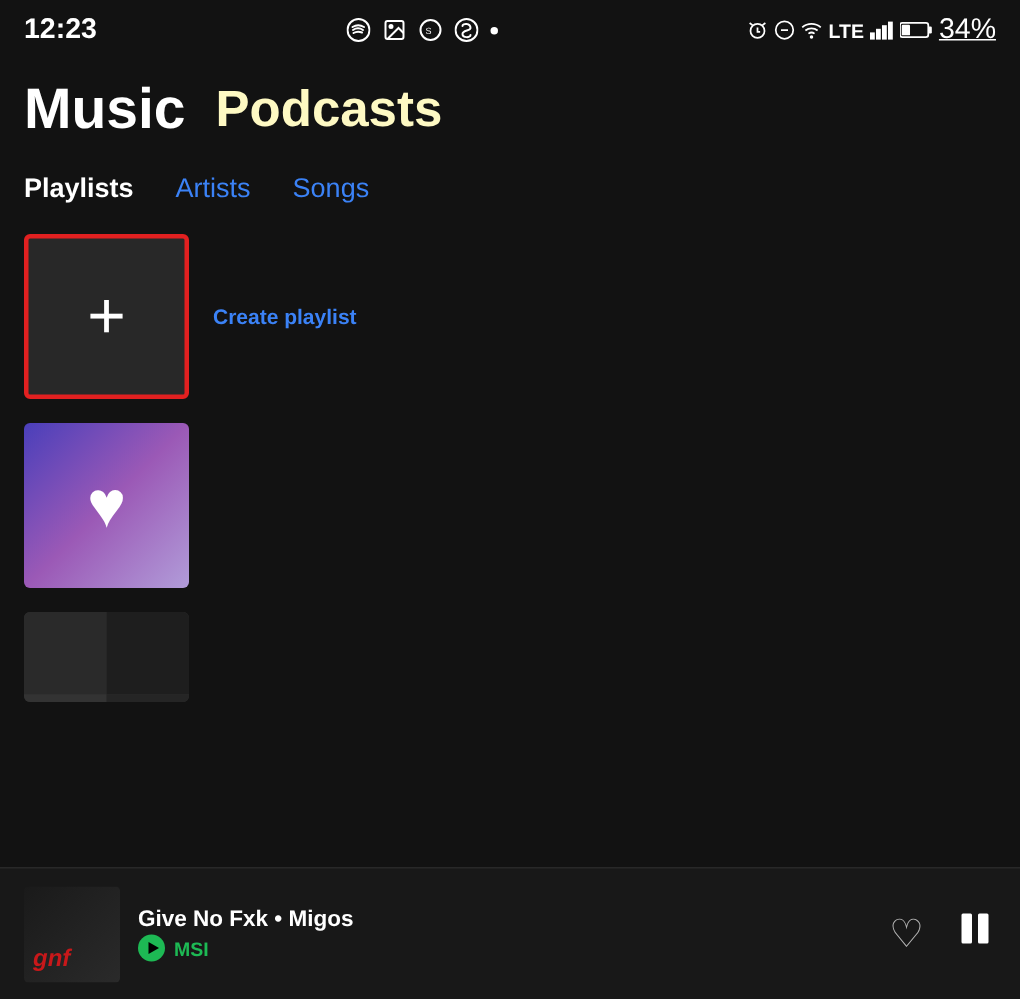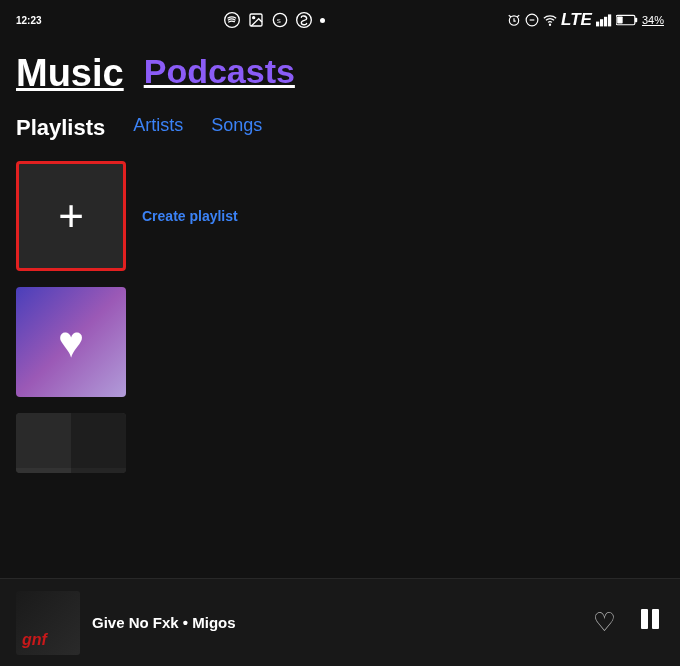--- a/index.html
+++ b/index.html
@@ -15,21 +15,21 @@
 
     
     .status-bar {
       display: flex;
       align-items: center;
       justify-content: space-between;
       padding: 8px 16px 4px;
       height: 36px;
     }
     .status-time {
-      font-size: 10px;
+      font-size: 19px;
       font-weight: 600;
       color: #fff;
     }
     .status-app-icons {
       display: flex;
       align-items: center;
       gap: 8px;
     }
     .status-right {
       display: flex;
@@ -45,44 +45,43 @@
       border-radius: 50%;
       display: inline-block;
     }
 
     
     .header {
       padding: 16px 16px 0;
     }
     .main-tabs {
       display: flex;
-      align-items: flex-start;
+      align-items: center;
       gap: 20px;
       margin-bottom: 20px;
-      text-decoration: underline;
     }
     .main-tab-active {
       font-size: 38px;
       font-weight: 800;
       color: #fff;
     }
     .main-tab-inactive {
       font-size: 34px;
       font-weight: 700;
-      color: #8b5cf6;
+      color: #fef9c3;
     }
 
     
     .sub-tabs {
       display: flex;
       gap: 28px;
       margin-bottom: 20px;
     }
     .sub-tab-active {
-      font-size: 22px;
+      font-size: 18px;
       font-weight: 700;
       color: #fff;
     }
     .sub-tab-inactive {
       font-size: 18px;
       font-weight: 500;
       color: #3b82f6;
     }
 
     
@@ -287,35 +286,35 @@
         <circle cx="12" cy="12" r="10"></circle>
         <line x1="8" y1="12" x2="16" y2="12"></line>
       </svg>
 
     <svg width="14" height="14" viewBox="0 0 24 24" fill="none" stroke="white" stroke-width="2">
         <path d="M5 12.55a11 11 0 0 1 14 0"></path>
         <path d="M1.42 9a16 16 0 0 1 21.16 0"></path>
         <path d="M8.53 16.11a6 6 0 0 1 6.95 0"></path>
         <circle cx="12" cy="20" r="1" fill="white"></circle>
       </svg>
-    <span style="font-size:17px;font-weight:600;font-style:italic;">LTE</span>
+    <span style="font-size:13px;font-weight:600;">LTE</span>
 
     <svg width="16" height="14" viewBox="0 0 20 16">
         <rect x="0" y="10" width="4" height="6" fill="white"></rect>
         <rect x="5" y="7" width="4" height="9" fill="white"></rect>
         <rect x="10" y="4" width="4" height="12" fill="white"></rect>
         <rect x="15" y="1" width="4" height="15" fill="white"></rect>
       </svg>
 
     <svg width="22" height="14" viewBox="0 0 28 14">
         <rect x="0" y="1" width="24" height="12" rx="2" stroke="white" stroke-width="1.5" fill="none"></rect>
         <rect x="1.5" y="2.5" width="7" height="9" rx="1" fill="white"></rect>
         <rect x="24" y="4" width="3" height="6" rx="1" fill="white"></rect>
       </svg>
-    <span style="font-size:11px;text-decoration:underline;">34%</span>
+    <span style="font-size:19px;text-decoration:underline;">34%</span>
   </div>
 </div>
 
 <div class="header">
 
   <div class="main-tabs">
     <span class="main-tab-active">Music</span>
     <span class="main-tab-inactive">Podcasts</span>
   </div>
 
@@ -353,20 +352,26 @@
   </div>
 </div>
 
 <div class="now-playing">
   <div class="now-playing-thumb">
     <div class="gnf-bg"></div>
     <span class="gnf-text-overlay" style="font-size:16px;font-weight:900;color:#c8181a;font-style:italic;">gnf</span>
   </div>
   <div class="now-playing-info">
     <div class="now-playing-title">Give No Fxk • Migos</div>
+    <div class="now-playing-source">
+      <div class="spotify-play-icon">
+        <div class="play-triangle"></div>
+      </div>
+      <span class="now-playing-source-text">MSI</span>
+    </div>
   </div>
   <div class="now-playing-controls">
     <span class="heart-btn" style="font-size:26px;color:#b3b3b3;">♡</span>
     <span class="pause-btn">
       <svg width="28" height="28" viewBox="0 0 28 28" fill="none">
         <rect x="5" y="4" width="7" height="20" rx="1" fill="white"></rect>
         <rect x="16" y="4" width="7" height="20" rx="1" fill="white"></rect>
       </svg>
     </span>
   </div>

